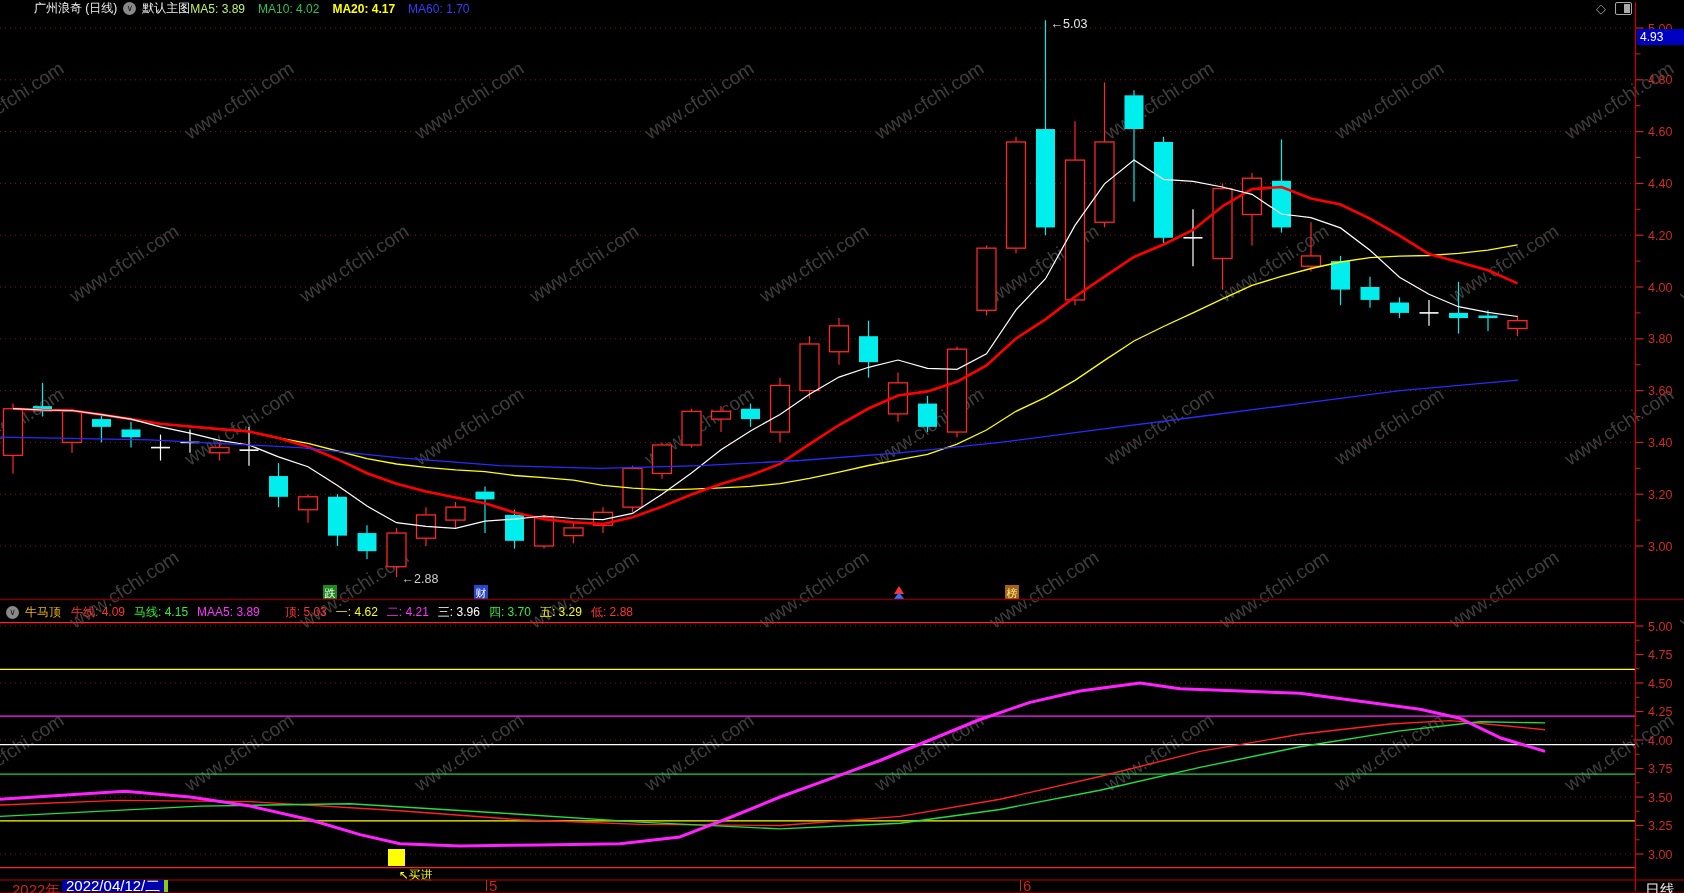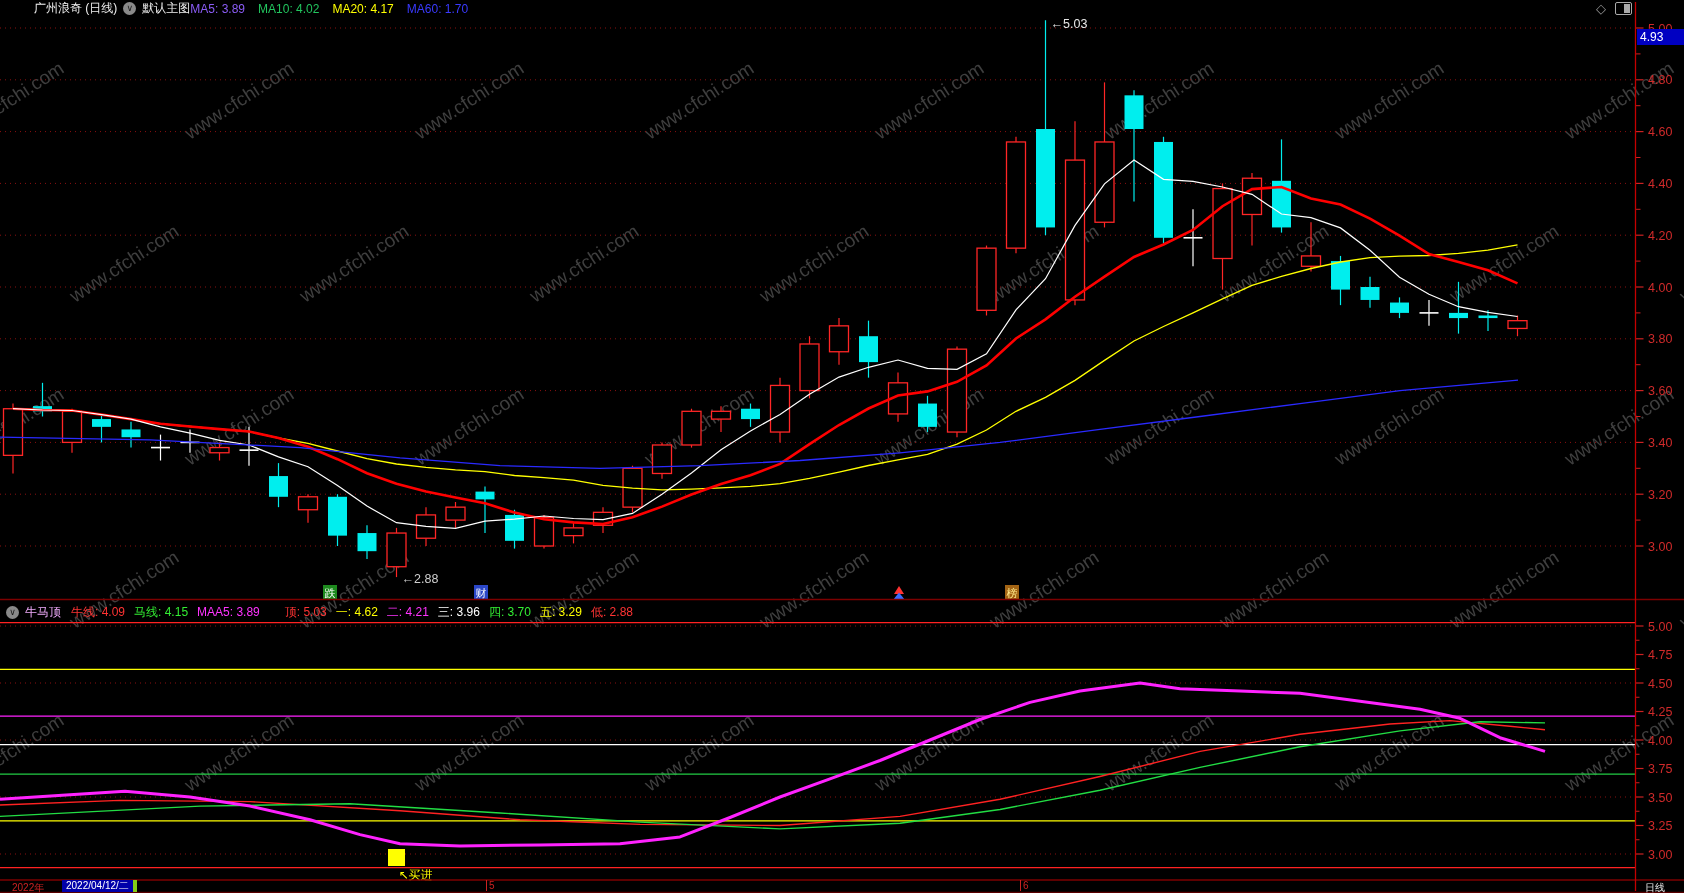--- a/index.html
+++ b/index.html
@@ -12,25 +12,25 @@
   .circle-icon{display:inline-block;width:13px;height:13px;border-radius:50%;background:#8a8a8a;
                color:#1a1a1a;font-size:9px;line-height:12px;text-align:center;margin:0 6px;}
   .ovl{color:#f0f0f0;}
   .mavals span{margin-right:13px;}
   .right-icons{position:absolute;right:52px;top:2px;display:flex;gap:9px;align-items:center;z-index:6;}
   .diamond{color:#9a9a9a;font-size:13px;line-height:13px;}
   .panel-ico{width:15px;height:11px;border:1px solid #aaa;border-radius:2px;position:relative;}
   .panel-ico::after{content:"";position:absolute;right:1px;top:1px;bottom:1px;width:6px;background:#aaa;}
   .indhdr{position:absolute;top:602px;left:0;height:20px;display:flex;align-items:center;
           font-size:12px;z-index:5;}
-  .indname{color:#f0abfc;margin-right:10px;}
+  .indname{color:#eab308;margin-right:10px;}
   .indvals span{margin-right:9px;text-align:right;}
   .badge{position:absolute;left:1637px;top:29px;width:46px;height:16px;background:#0000c2;color:#fff;
          font-size:12px;line-height:16px;padding-left:3px;z-index:5;}
-  .statusbar{position:absolute;top:880px;left:0;width:100%;height:13px;font-size:10px;z-index:5;}
+  .statusbar{position:absolute;top:880px;left:0;width:100%;height:13px;font-size:15px;z-index:5;}
   .yr{position:absolute;left:12px;top:1px;color:#cc2222;}
   .datebox{position:absolute;left:62px;top:0px;background:#0000aa;color:#fff;padding:0 4px;height:12px;
            line-height:12px;border-right:4px solid #84cc16;}
   .period{position:absolute;left:1645px;top:1px;color:#e8e8e8;}
   .mm{position:absolute;top:0;height:11px;border-left:1px solid #cc2222;color:#cc2222;padding-left:2px;line-height:12px;}
 </style>
 </head>
 <body>
 
 <div class="screen">
@@ -283,21 +283,21 @@
       <line x1="0" y1="599.5" x2="1684" y2="599.5" stroke="#7d0000" stroke-width="1.5"></line>
       <line x1="0" y1="880" x2="1684" y2="880" stroke="#7d0000" stroke-width="1.5"></line>
       <line x1="0" y1="892.3" x2="1684" y2="892.3" stroke="#5a0000" stroke-width="1.2"></line>
       <line x1="1635.5" y1="2" x2="1635.5" y2="891" stroke="#c40000" stroke-width="1.3"></line>
     </svg>
 
   <div class="titlebar">
     <span class="sym">广州浪奇 (日线)</span>
     <span class="circle-icon">∨</span>
     <span class="ovl">默认主图</span>
-    <span class="mavals"><span style="color: #8b5cf6;">MA5: 3.89</span><span style="color: #22c55e;">MA10: 4.02</span><span style="color: rgb(255, 255, 0);">MA20: 4.17</span><span style="color: rgb(58, 58, 255);">MA60: 1.70</span></span>
+    <span class="mavals"><span style="color: #bef264;">MA5: 3.89</span><span style="color: #22c55e;">MA10: 4.02</span><span style="color: rgb(255, 255, 0); font-weight: bold;">MA20: 4.17</span><span style="color: rgb(58, 58, 255);">MA60: 1.70</span></span>
   </div>
 
   <div class="right-icons">
     <span class="diamond">◇</span>
     <span class="panel-ico"></span>
   </div>
 
   <div class="badge">4.93</div>
 
   <div class="indhdr">

